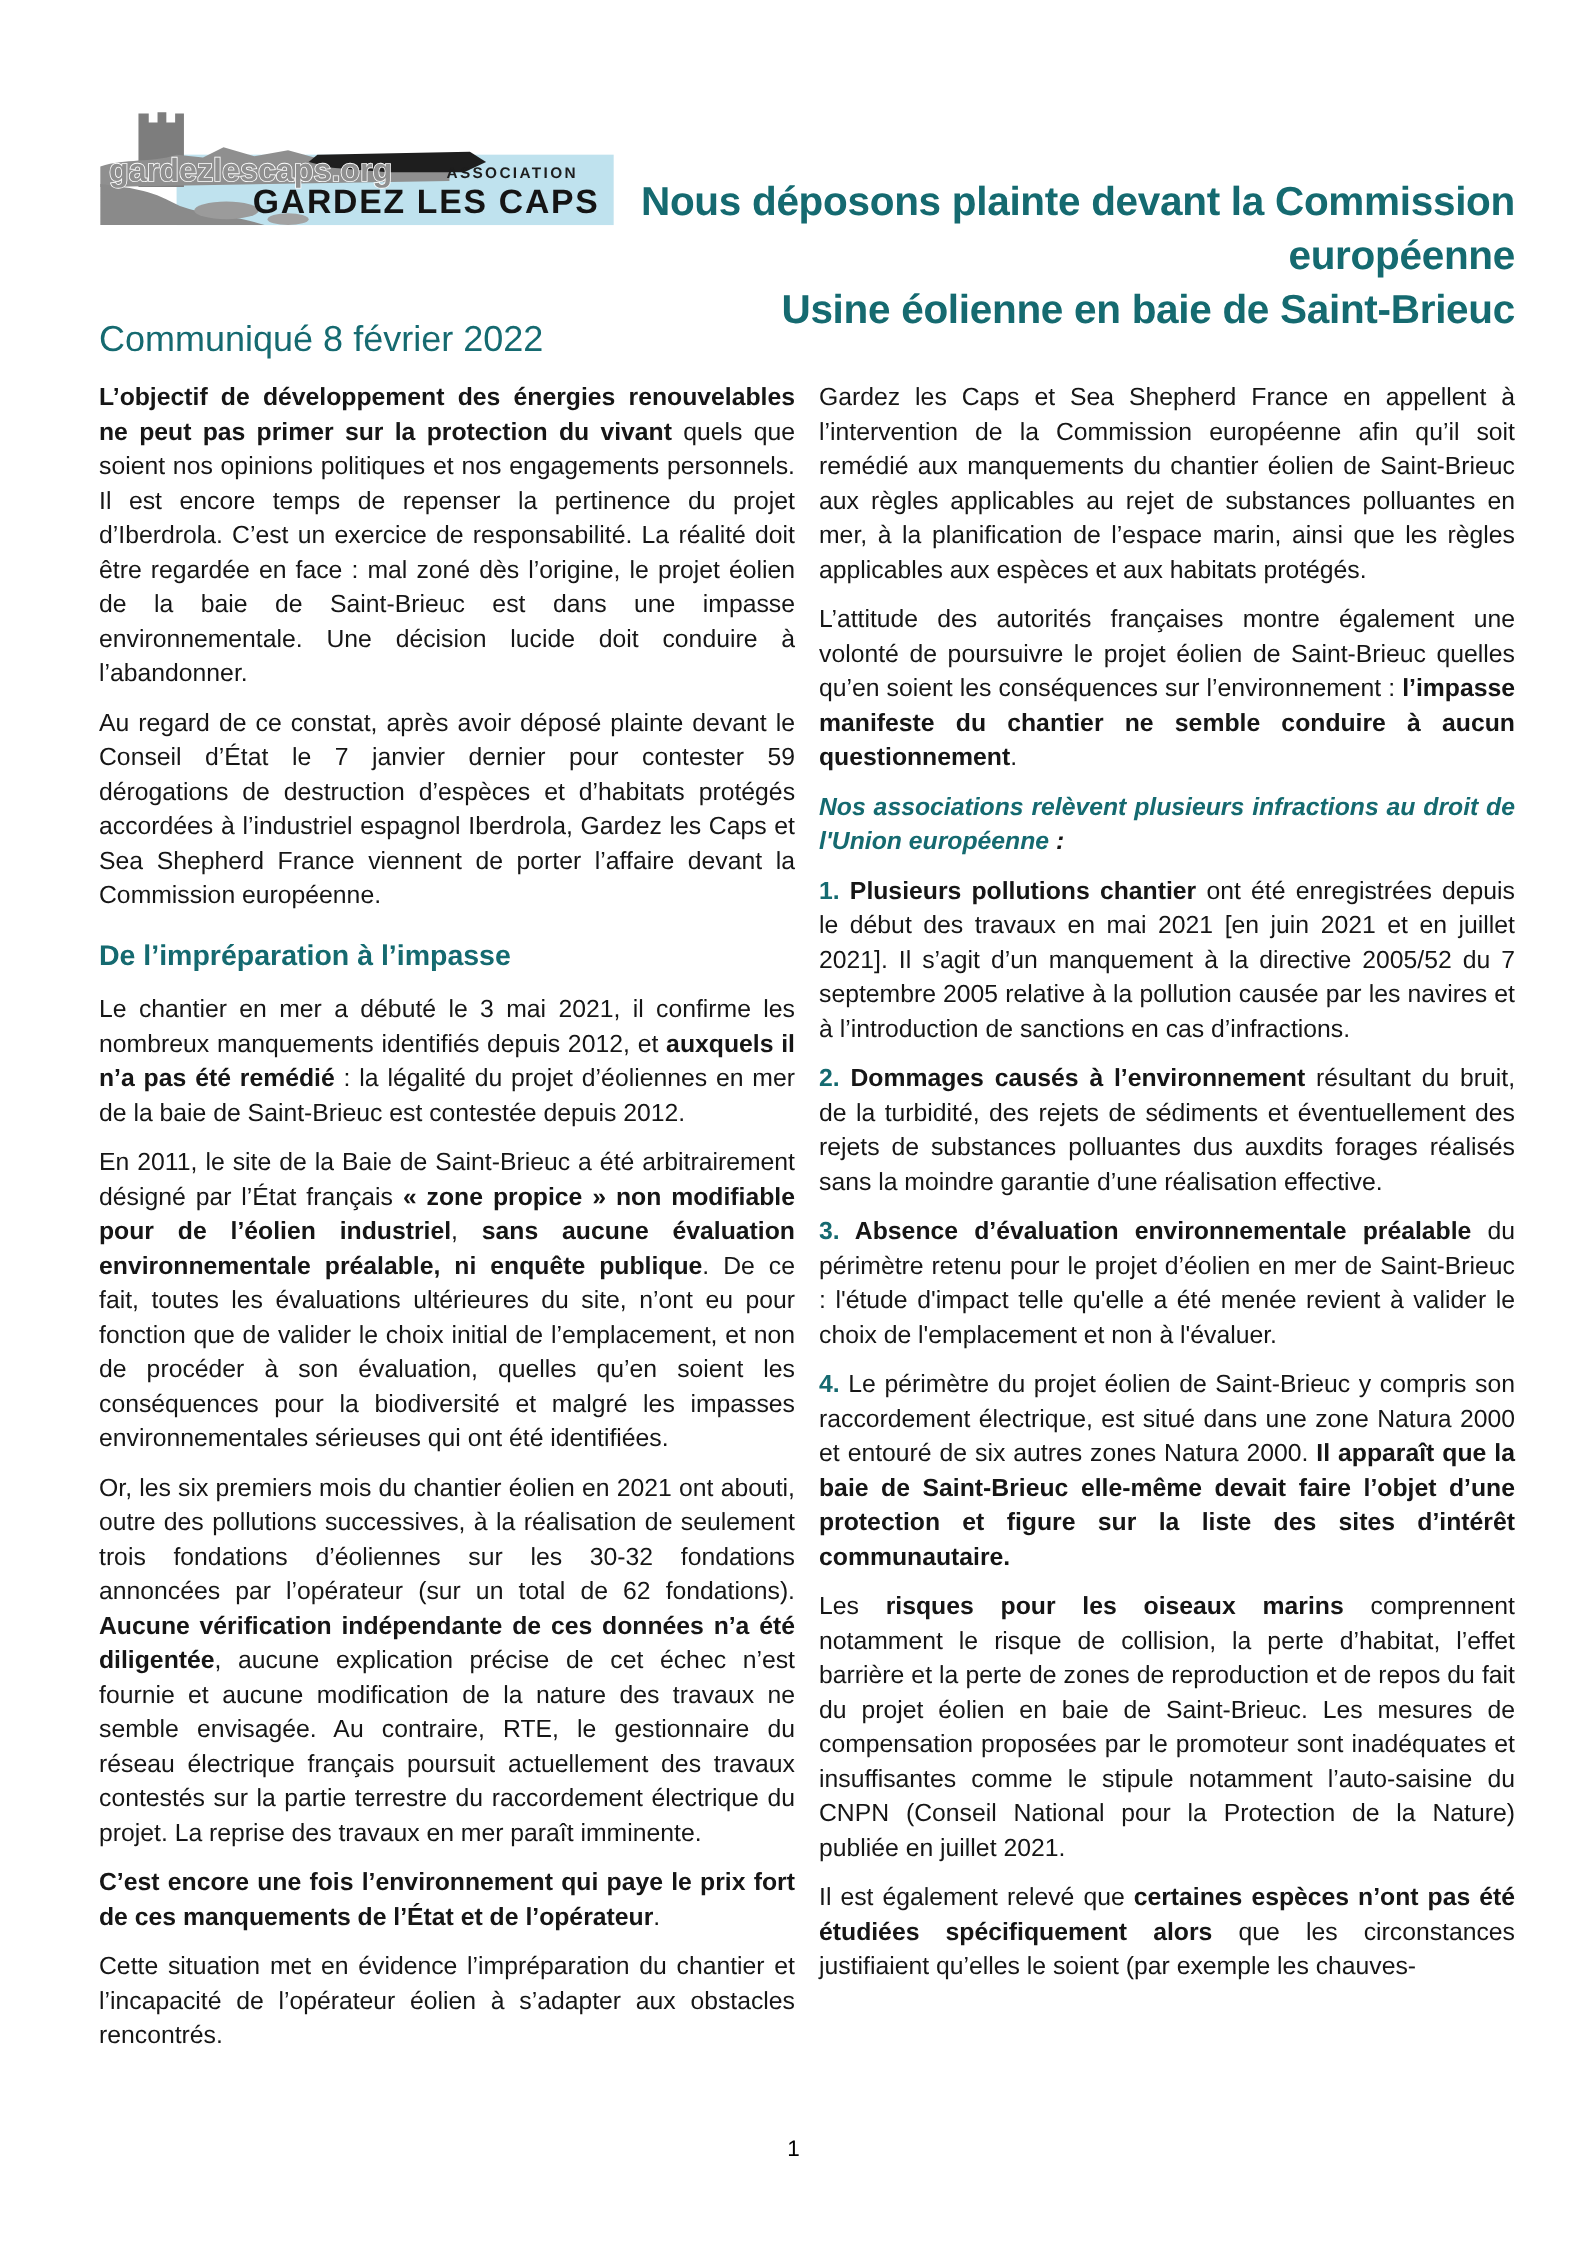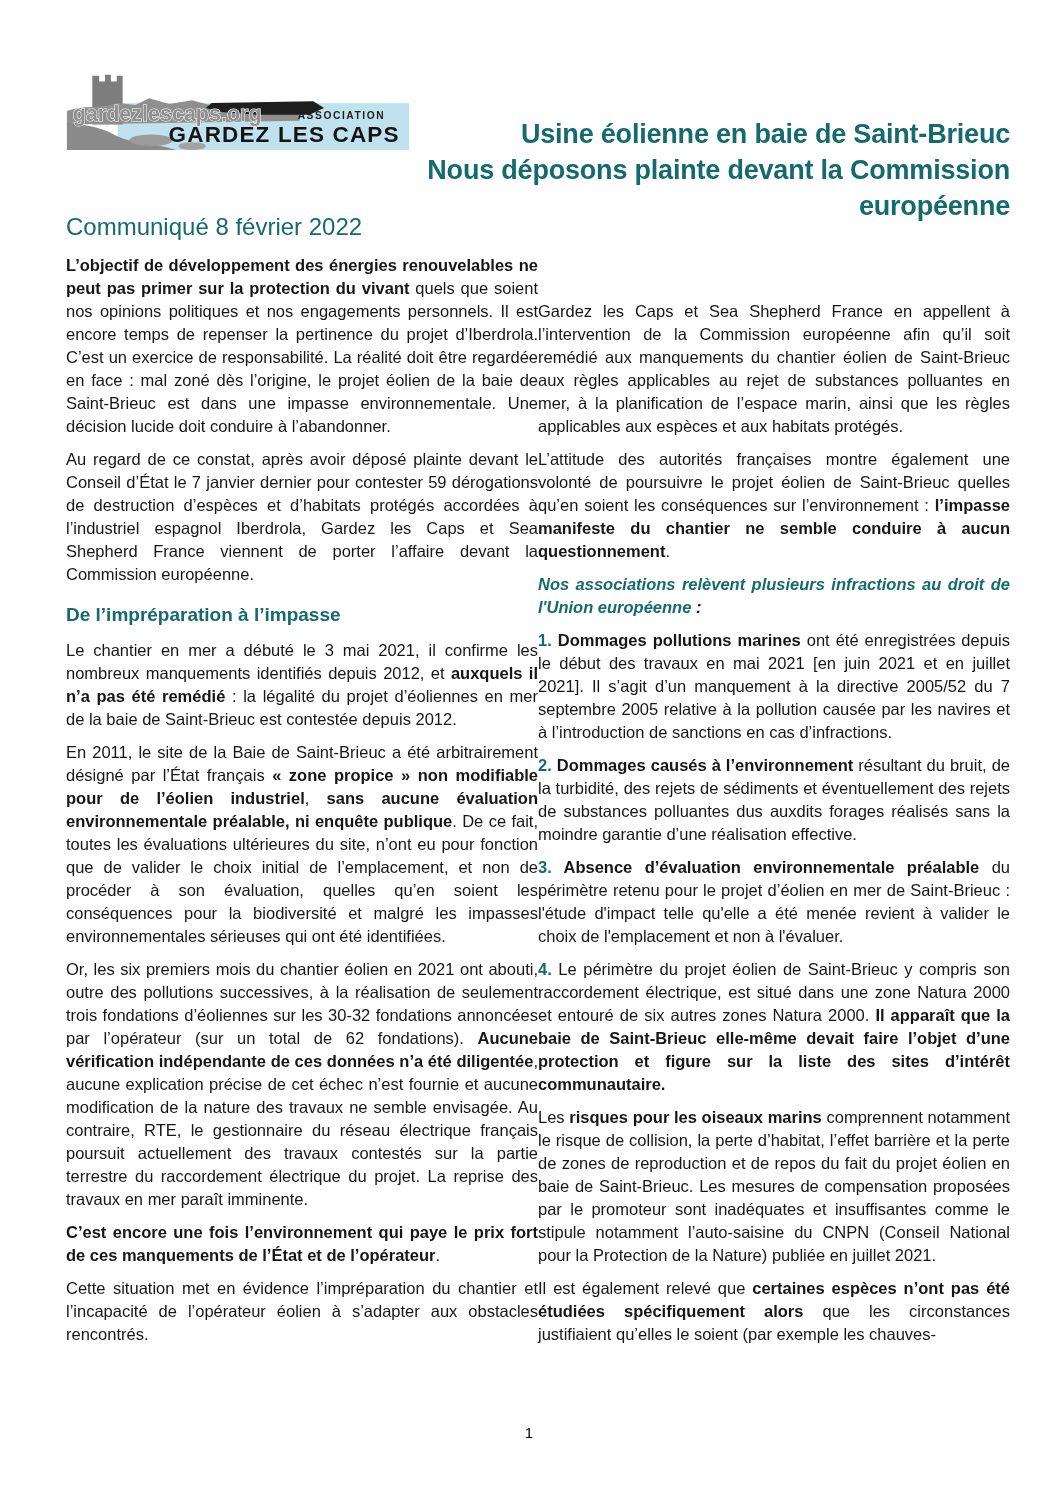--- a/index.html
+++ b/index.html
@@ -32,21 +32,21 @@
 
   
   .date-heading{
     position:absolute;left:66px;top:213px;
     color:var(--accent);font-weight:normal;font-size:24px;
   }
 
   
   .columns{
     position:absolute;left:66px;right:48px;top:254px;
-    display:flex;align-items:flex-end;
+    display:flex;gap:16px;
   }
   .col{flex:1 1 0;min-width:0;}
   .col p{
     font-size:16.5px;line-height:23px;
     text-align:justify;
     margin:0 0 10px 0;
     color:var(--ink);
   }
   .section-h{
     color:var(--accent);font-weight:bold;font-size:19px;
@@ -86,43 +86,43 @@
         <ellipse cx="128" cy="84" rx="14" ry="4" fill="#a3a3a3"></ellipse>
       </g>
 
       <text x="6" y="58" font-size="22" font-weight="bold" fill="#8f8f8f" stroke="#ffffff" stroke-width="1.1" paint-order="stroke">gardezlescaps.org</text>
       <text x="236" y="56" font-size="10.5" font-weight="bold" letter-spacing="1.6" fill="#1d1d1d">ASSOCIATION</text>
       <text x="104" y="80" font-size="23" font-weight="bold" letter-spacing="1.2" fill="#141414">GARDEZ LES CAPS</text>
     </svg>
   </div>
 
   <div class="title-block">
+    <div>Nous déposons plainte devant la Commission européenne</div>
     <div>Usine éolienne en baie de Saint-Brieuc</div>
-    <div>Nous déposons plainte devant la Commission européenne</div>
   </div>
 
   <div class="date-heading">Communiqué 8 février 2022</div>
 
   <div class="columns">
     <div class="col">
       <p><span class="b">L’objectif de développement des énergies renouvelables ne peut pas primer sur la protection du vivant</span><span> quels que soient nos opinions politiques et nos engagements personnels. Il est encore temps de repenser la pertinence du projet d’Iberdrola. C’est un exercice de responsabilité. La réalité doit être regardée en face : mal zoné dès l’origine, le projet éolien de la baie de Saint-Brieuc est dans une impasse environnementale. Une décision lucide doit conduire à l’abandonner.</span></p>
       <p><span>Au regard de ce constat, après avoir déposé plainte devant le Conseil d’État le 7 janvier dernier pour contester 59 dérogations de destruction d’espèces et d’habitats protégés accordées à l’industriel espagnol Iberdrola, Gardez les Caps et Sea Shepherd France viennent de porter l’affaire devant la Commission européenne.</span></p>
       <div class="section-h">De l’impréparation à l’impasse</div>
       <p><span>Le chantier en mer a débuté le 3 mai 2021, il confirme les nombreux manquements identifiés depuis 2012, et </span><span class="b">auxquels il n’a pas été remédié</span><span> : la légalité du projet d’éoliennes en mer de la baie de Saint-Brieuc est contestée depuis 2012.</span></p>
       <p><span>En 2011, le site de la Baie de Saint-Brieuc a été arbitrairement désigné par l’État français </span><span class="b">« zone propice » non modifiable pour de l’éolien industriel</span><span>, </span><span class="b">sans aucune évaluation environnementale préalable, ni enquête publique</span><span>. De ce fait, toutes les évaluations ultérieures du site, n’ont eu pour fonction que de valider le choix initial de l’emplacement, et non de procéder à son évaluation, quelles qu’en soient les conséquences pour la biodiversité et malgré les impasses environnementales sérieuses qui ont été identifiées.</span></p>
       <p><span>Or, les six premiers mois du chantier éolien en 2021 ont abouti, outre des pollutions successives, à la réalisation de seulement trois fondations d’éoliennes sur les 30-32 fondations annoncées par l’opérateur (sur un total de 62 fondations). </span><span class="b">Aucune vérification indépendante de ces données n’a été diligentée</span><span>, aucune explication précise de cet échec n’est fournie et aucune modification de la nature des travaux ne semble envisagée. Au contraire, RTE, le gestionnaire du réseau électrique français poursuit actuellement des travaux contestés sur la partie terrestre du raccordement électrique du projet. La reprise des travaux en mer paraît imminente.</span></p>
       <p><span class="b">C’est encore une fois l’environnement qui paye le prix fort de ces manquements de l’État et de l’opérateur</span><span>.</span></p>
       <p><span>Cette situation met en évidence l’impréparation du chantier et l’incapacité de l’opérateur éolien à s’adapter aux obstacles rencontrés.</span></p>
     </div>
 
     <div class="col">
       <p><span>Gardez les Caps et Sea Shepherd France en appellent à l’intervention de la Commission européenne afin qu’il soit remédié aux manquements du chantier éolien de Saint-Brieuc aux règles applicables au rejet de substances polluantes en mer, à la planification de l’espace marin, ainsi que les règles applicables aux espèces et aux habitats protégés.</span></p>
       <p><span>L’attitude des autorités françaises montre également une volonté de poursuivre le projet éolien de Saint-Brieuc quelles qu’en soient les conséquences sur l’environnement : </span><span class="b">l’impasse manifeste du chantier ne semble conduire à aucun questionnement</span><span>.</span></p>
       <p class="right-h"><span class="b accent">Nos associations relèvent plusieurs infractions au droit de l'Union européenne</span><span> :</span></p>
-      <p class="item"><span class="b accent">1. </span><span class="b">Dommages pollutions marines</span><span> ont été enregistrées depuis le début des travaux en mai 2021 [en juin 2021 et en juillet 2021]. Il s’agit d’un manquement à la directive 2005/52 du 7 septembre 2005 relative à la pollution causée par les navires et à l’introduction de sanctions en cas d’infractions.</span></p>
+      <p class="item"><span class="b accent">1. </span><span class="b">Plusieurs pollutions chantier</span><span> ont été enregistrées depuis le début des travaux en mai 2021 [en juin 2021 et en juillet 2021]. Il s’agit d’un manquement à la directive 2005/52 du 7 septembre 2005 relative à la pollution causée par les navires et à l’introduction de sanctions en cas d’infractions.</span></p>
       <p class="item"><span class="b accent">2. </span><span class="b">Dommages causés à l’environnement</span><span> résultant du bruit, de la turbidité, des rejets de sédiments et éventuellement des rejets de substances polluantes dus auxdits forages réalisés sans la moindre garantie d’une réalisation effective.</span></p>
       <p class="item"><span class="b accent">3. </span><span class="b">Absence d’évaluation environnementale préalable</span><span> du périmètre retenu pour le projet d’éolien en mer de Saint-Brieuc : l'étude d'impact telle qu'elle a été menée revient à valider le choix de l'emplacement et non à l'évaluer.</span></p>
       <p class="item"><span class="b accent">4.</span><span> Le périmètre du projet éolien de Saint-Brieuc y compris son raccordement électrique, est situé dans une zone Natura 2000 et entouré de six autres zones Natura 2000. </span><span class="b">Il apparaît que la baie de Saint-Brieuc elle-même devait faire l’objet d’une protection et figure sur la liste des sites d’intérêt communautaire.</span></p>
       <p><span>Les </span><span class="b">risques pour les oiseaux marins</span><span> comprennent notamment le risque de collision, la perte d’habitat, l’effet barrière et la perte de zones de reproduction et de repos du fait du projet éolien en baie de Saint-Brieuc. Les mesures de compensation proposées par le promoteur sont inadéquates et insuffisantes comme le stipule notamment l’auto-saisine du CNPN (Conseil National pour la Protection de la Nature) publiée en juillet 2021.</span></p>
       <p><span>Il est également relevé que </span><span class="b">certaines espèces n’ont pas été étudiées spécifiquement alors</span><span> que les circonstances justifiaient qu’elles le soient (par exemple les chauves-</span></p>
     </div>
   </div>
 
   <div class="footer">1</div>
 

